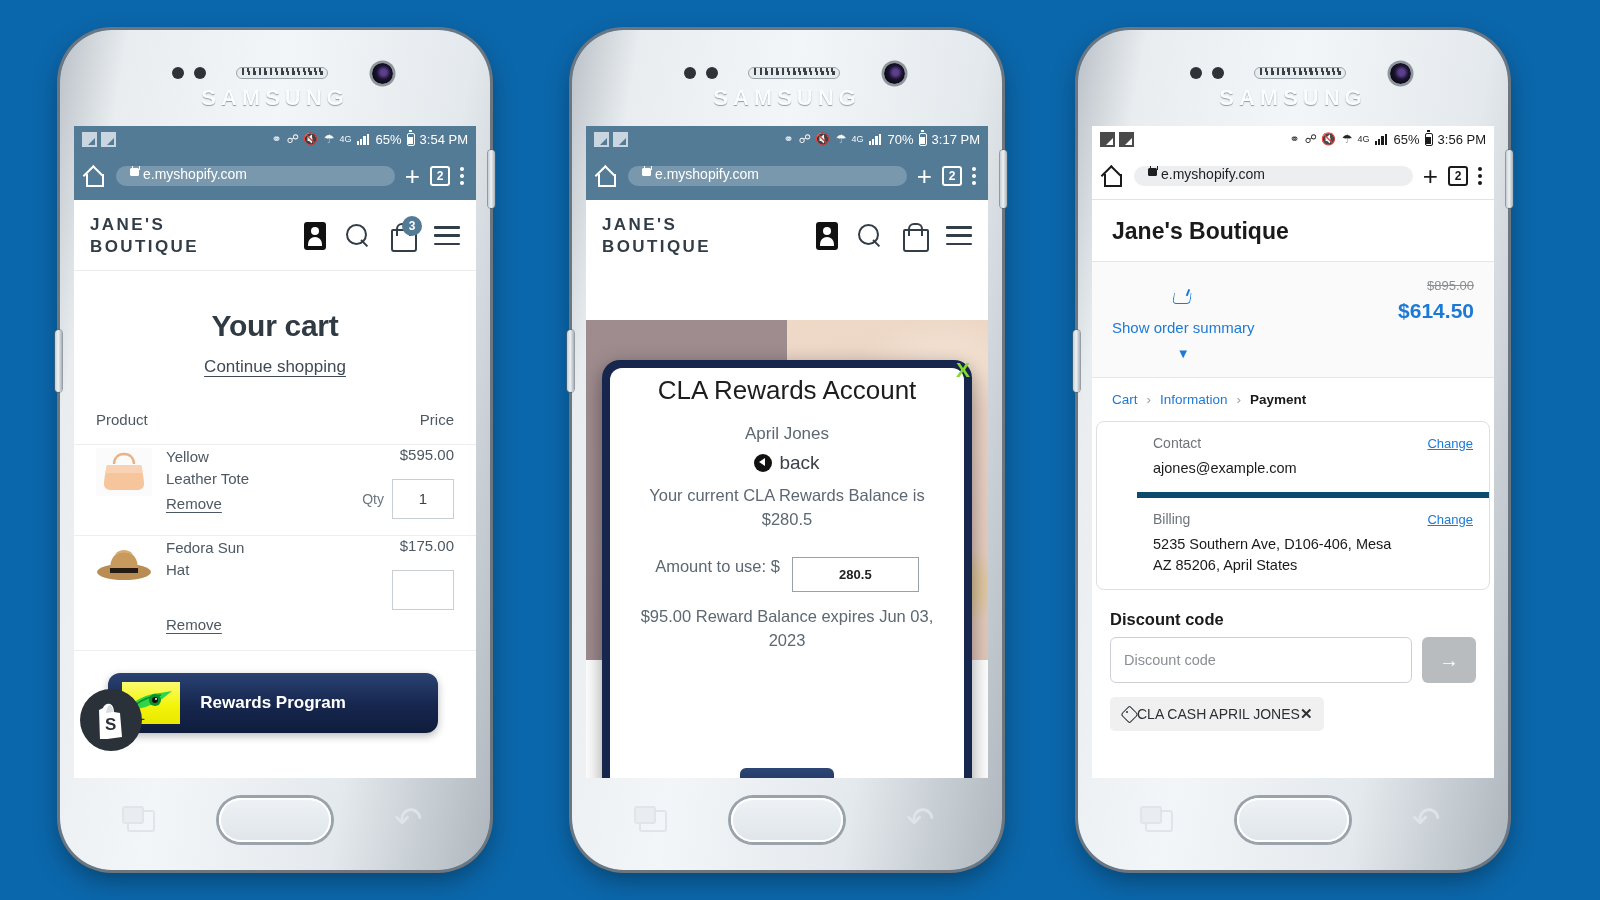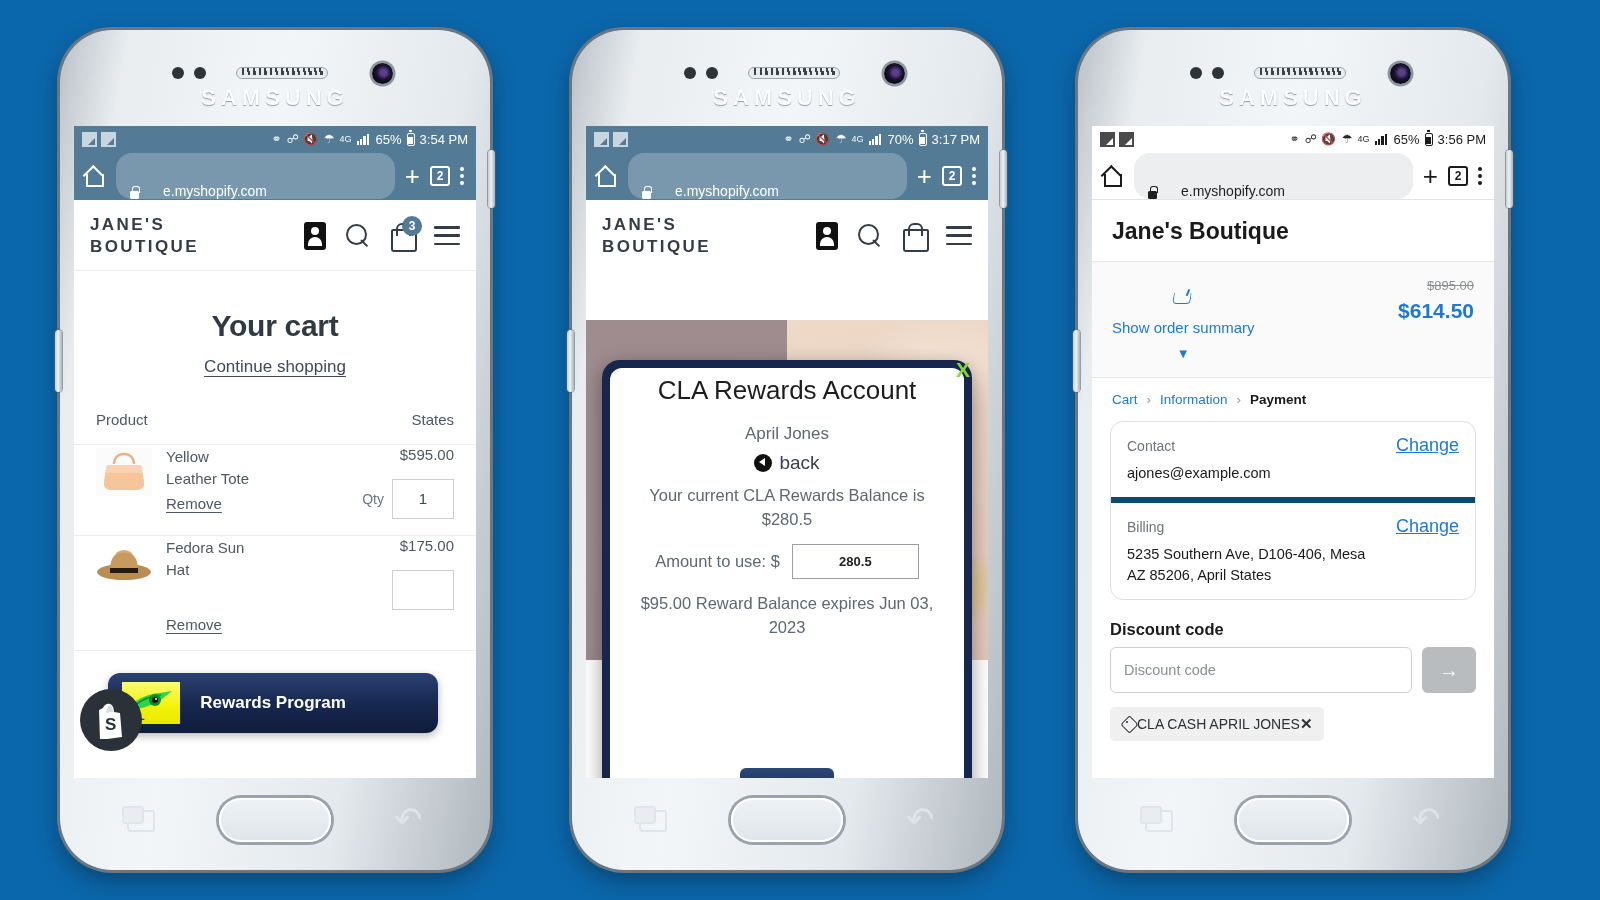--- a/index.html
+++ b/index.html
@@ -110,22 +110,22 @@
   .batt::after{content:"";position:absolute;left:0.6px;right:0.6px;bottom:0.6px;height:7px;background:currentColor;}
 
   
   .chrome { height: 48px; display:flex; align-items:center; gap:10px; padding: 0 12px; }
   .chrome.dark { background:#547b96; color:#fff; }
   .chrome.light { background:#ffffff; color:#1a1a1a; border-bottom:1px solid #e3e3e3; }
   .home-ic { width:20px;height:18px;position:relative;flex:0 0 auto; }
   .home-ic::before{content:"";position:absolute;left:0;top:7px;width:14px;height:11px;border:2px solid currentColor;border-top:none;}
   .home-ic::after{content:"";position:absolute;left:0px;top:1px;width:12.6px;height:12.6px;border-top:2px solid currentColor;border-left:2px solid currentColor;transform:rotate(45deg);transform-origin:center;}
   .urlpill {
-    flex: 1 1 auto; height: 46px; border-radius: 16px;
-    display:flex; align-items:flex-end; gap:24px; padding: 0 14px;
+    flex: 1 1 auto; height: 20px; border-radius: 16px;
+    display:flex; align-items:flex-start; gap:4px; padding: 0 14px;
     font-size: 14px; overflow:hidden; white-space:nowrap;
   }
   .chrome.dark .urlpill { background: rgba(255,255,255,.22); color:#fff; }
   .chrome.light .urlpill { background: #eceef0; color:#1f1f1f; }
   .lock { width:9px;height:8px;background:currentColor;border-radius:1.5px;position:relative;flex:0 0 auto;margin-top:2px;}
   .lock::before{content:"";position:absolute;left:1.5px;top:-5px;width:6px;height:6px;border:1.6px solid currentColor;border-bottom:none;border-radius:3px 3px 0 0;}
   .plus { font-size: 26px; line-height:1; font-weight:300; flex:0 0 auto; }
   .tabbox {
     width:20px;height:20px;border:2px solid currentColor;border-radius:3px;
     display:flex;align-items:center;justify-content:center;font-size:12px;font-weight:600;flex:0 0 auto;
@@ -215,21 +215,21 @@
     width:100%; height: 434px; background:#fff; border-radius: 12px;
     padding: 6px 16px 0; text-align:center; overflow:hidden; position:relative;
   }
   .modal-x { position:absolute; right: 2px; top: -2px; color:#88d832; font: bold 21px "Liberation Sans",sans-serif; z-index: 22; }
   .m-title { font: 26px "Liberation Sans", sans-serif; color:#1d1d1d; line-height:1.15; margin-top:2px; }
   .m-user { margin-top: 18px; font-size: 17px; color:#5d6872; }
   .m-back { margin-top: 8px; font-size: 19px; color:#3a424b; display:flex;align-items:center;justify-content:center;gap:7px; }
   .m-back .circ { width:18px;height:18px;border-radius:50%;background:#111;position:relative;display:inline-block;}
   .m-back .circ::after{content:"";position:absolute;left:4.5px;top:4.5px;width:0;height:0;border-top:4.5px solid transparent;border-bottom:4.5px solid transparent;border-right:6px solid #fff;}
   .m-bal { margin-top: 10px; font-size: 16.5px; color:#5d6872; line-height:1.45; }
-  .m-amt-row { margin-top: 12px; display:flex; align-items:center; justify-content:center; gap:12px; }
+  .m-amt-row { margin-top: 25px; display:flex; justify-content:center; gap:12px; }
   .m-amt-lbl { font-size: 16.5px; color:#5d6872; }
   .m-amt-input { width: 127px; height: 35px; border:1px solid #9aa0a6; background:#fff; font:600 13px "Liberation Sans",sans-serif; color:#222; display:flex;align-items:center;justify-content:center; }
   .m-exp { margin-top: 13px; font-size:16.5px; color:#5d6872; line-height:1.45; }
   .m-apply {
     position:absolute; left: 50%; transform: translateX(-50%); bottom: -2px;
     width: 94px; height: 36px; border-radius: 6px 6px 0 0;
     background: linear-gradient(180deg,#2c4676,#16264d);
     color:#7bd618; font: bold 17px "Liberation Sans",sans-serif;
     display:flex; align-items:center; justify-content:center; z-index: 23;
   }
@@ -242,26 +242,26 @@
   .cart-ic { width:20px;height:17px;position:relative;flex:0 0 auto; }
   .cart-ic::before{content:"";position:absolute;left:0;top:1px;width:16px;height:10px;border:1.7px solid #1c7ad6;border-top:none;border-radius:0 0 4px 4px;transform:skewX(-8deg);}
   .cart-ic::after{content:"";position:absolute;left:14px;top:-3px;width:1.7px;height:7px;background:#1c7ad6;transform:rotate(22deg);}
   .chev { font-size: 13px; }
   .co-sumright { margin-left:auto; text-align:right; }
   .co-strike { font-size:13px; color:#8a8f94; text-decoration:line-through; }
   .co-total { font: bold 21px "Liberation Sans", sans-serif; color:#1c7ad6; margin-top:6px; }
   .crumbs { padding: 14px 20px 10px; font-size:13.5px; color:#1c7ad6; display:flex; gap:9px; align-items:center; }
   .crumbs .sep { color:#9aa0a6; }
   .crumbs .cur { color:#1a1a1a; font-weight:bold; }
-  .co-card { margin: 4px 18px 0; border:1px solid #dcdfe3; border-radius:13px; }
+  .co-card { margin: 4px 4px 0; border:1px solid #dcdfe3; border-radius:8px;padding-left:40px; }
   .co-sec { padding: 13px 16px; }
   .co-sec + .co-sec { border-top: 6px solid #0c4a6e; }
   .co-row { display:flex; align-items:baseline; }
   .co-lbl { font-size:14px; color:#6e747a; }
-  .co-change { margin-left:auto; font-size:18px; color:#1c7ad6; text-decoration:underline; }
+  .co-change { margin-left:auto; font-size:13px; color:#1c7ad6; text-decoration:underline; }
   .co-val { font-size:14.5px; color:#1a1a1a; margin-top:7px; line-height:1.45; }
   .co-dsc-title { padding: 20px 18px 8px; font: bold 16.5px "Liberation Sans", sans-serif; color:#1a1a1a; }
   .co-dsc-row { display:flex; gap:10px; padding: 0 18px; }
   .co-dsc-input { flex:1 1 auto; height: 46px; border:1px solid #ccd0d4; border-radius:6px; display:flex; align-items:center; padding: 0 13px; color:#8a8f94; font-size:14.5px; }
   .co-dsc-btn { width: 54px; height: 46px; background:#b9bcbf; border-radius:6px; display:flex;align-items:center;justify-content:center;color:#fff;font-size:20px; }
   .co-chip { display:inline-flex; align-items:center; margin: 14px 0 0 18px; background:#f0f0f0; border-radius:5px; padding: 8px 12px; font-size:14px; color:#2c3136; }
   .tag-ic{width:15px;height:15px;position:relative;flex:0 0 auto;}
   .tag-ic::before{content:"";position:absolute;left:1px;top:1px;width:11px;height:11px;border:1.5px solid #2c3136;border-radius:2px 3px 2px 3px;transform:rotate(45deg);}
   .tag-ic::after{content:"";position:absolute;left:4px;top:4px;width:2.4px;height:2.4px;border-radius:50%;background:#2c3136;}
   .chip-x { font-size:15px; font-weight:600; }
@@ -342,21 +342,21 @@
                 <i></i>
               </span>
           </div>
         </div>
 
         <div class="cart-title">Your cart</div>
         <a class="cont-shop">Continue shopping</a>
 
         <div class="cart-head">
           <span>Product</span>
-          <span>States</span>
+          <span>Price</span>
         </div>
 
         <div class="cart-row">
           <div class="thumb">
             <svg class="bag-thumb" viewBox="0 0 56 48">
               <rect x="0" y="0" width="56" height="48" fill="#fbfbfb"></rect>
               <path d="M18 16c0-6 4-10 10-10s10 4 10 10" stroke="#e9b184" stroke-width="2.4" fill="none"></path>
               <path d="M11 17h34c0 0 3 13 3 19 0 4-3 6-8 6H16c-5 0-8-2-8-6 0-6 3-19 3-19z" fill="#f6c59b"></path>
               <path d="M11 17h34c0 0 1 4 1.8 8H9.2c.8-4 1.8-8 1.8-8z" fill="#f8d2b2"></path>
             </svg>

